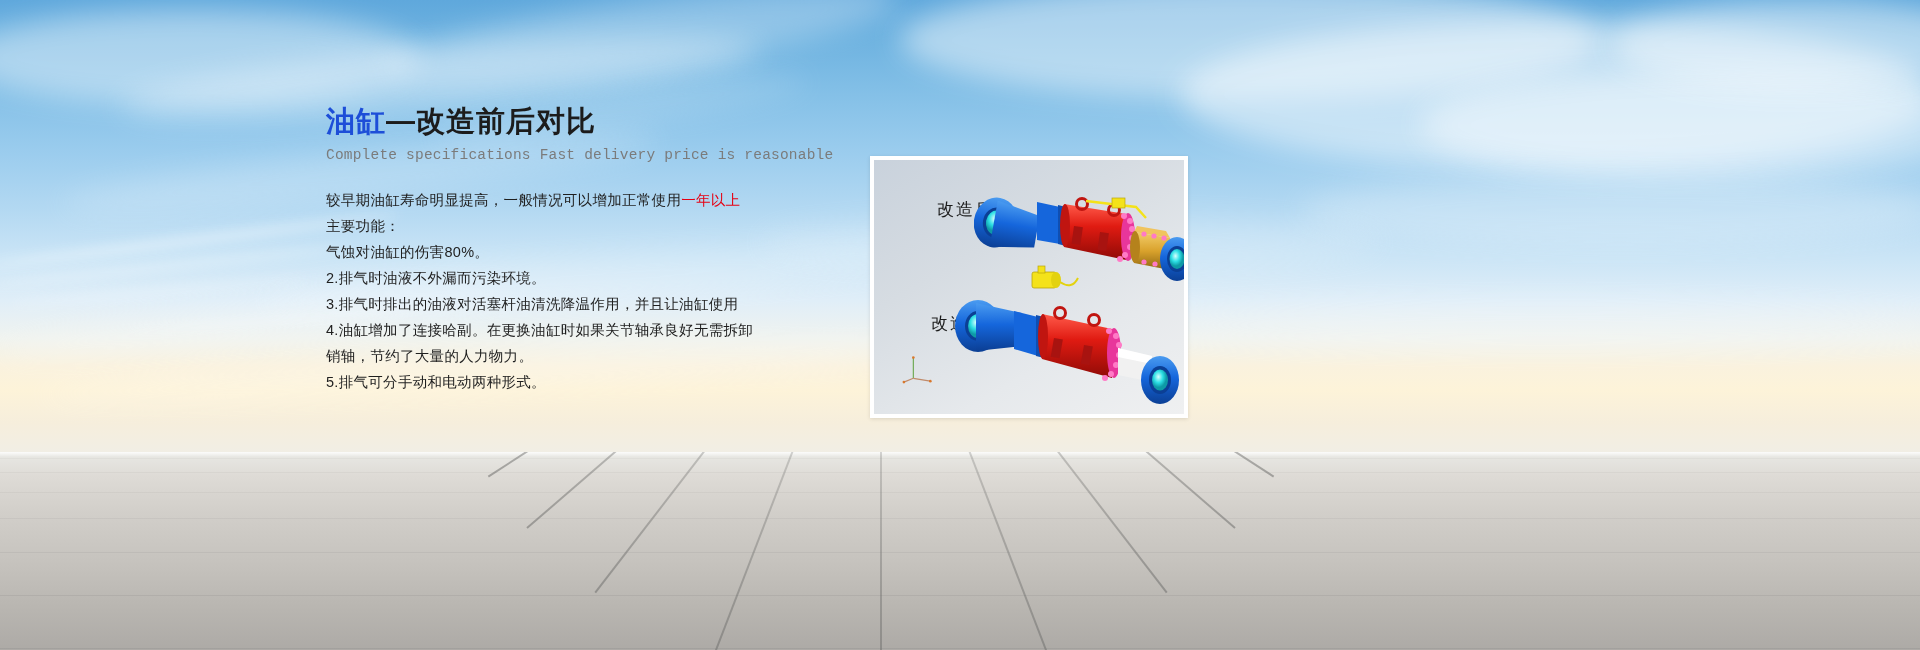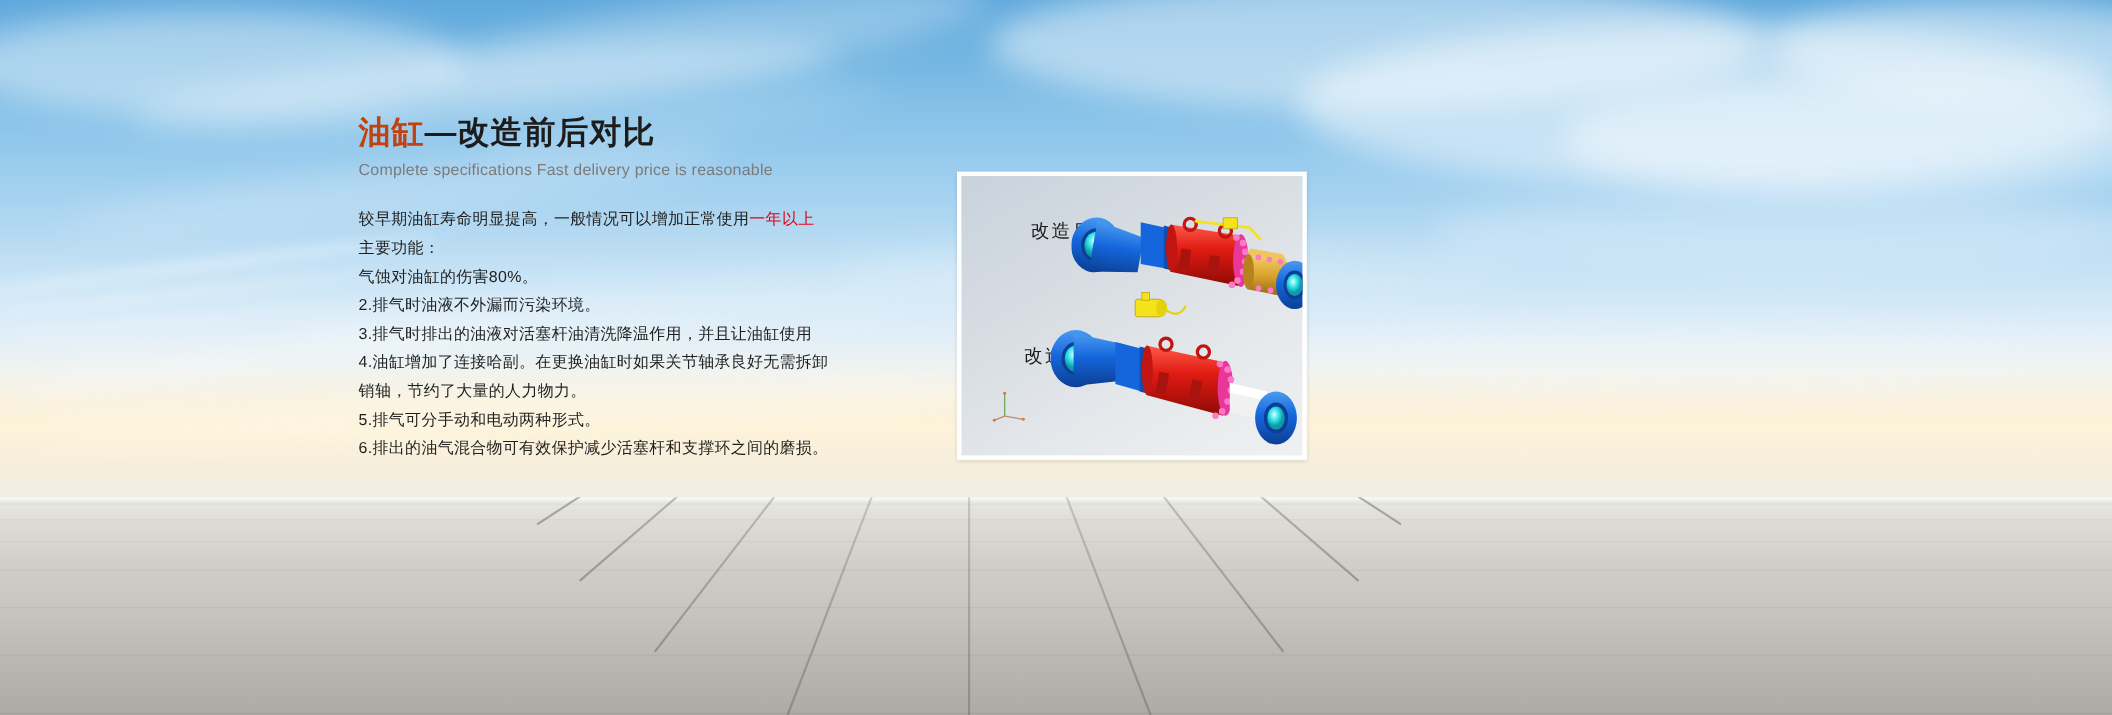--- a/index.html
+++ b/index.html
@@ -76,24 +76,25 @@
          transform-origin:top center; }
   
   .hline{ position:absolute; left:0; width:1920px; background:rgba(120,120,118,.30); height:1px; }
 
   
   .copy { position:absolute; left:326px; top:106px; width:560px; }
   .headline {
     font-size:29px; font-weight:bold; letter-spacing:1px;
     color:#1c1c1c; line-height:1.1; white-space:nowrap;
   }
-  .headline .hl-red { color:#c2410c; }
+  .headline .hl-red { color:#1d4ed8; }
   .subhead {
     margin-top:9px; font-size:14.5px; color:#7b7b7b; letter-spacing:.2px;
     white-space:nowrap;
+    font-family:Liberation Mono, monospace;
   }
   .body { margin-top:24px; }
   .body p {
     font-size:14.5px; color:#1f1f1f; line-height:26px;
     white-space:nowrap; letter-spacing:.3px;
   }
   .body p .hot { color:#e60012; }
 
   
   .panel {
@@ -169,21 +170,20 @@
     <div class="subhead">Complete specifications Fast delivery price is reasonable</div>
     <div class="body" id="body-lines">
         <p><span>较早期油缸寿命明显提高，一般情况可以增加正常使用</span><span class="hot">一年以上</span></p>
         <p><span>主要功能：</span></p>
         <p><span>气蚀对油缸的伤害80%。</span></p>
         <p><span>2.排气时油液不外漏而污染环境。</span></p>
         <p><span>3.排气时排出的油液对活塞杆油清洗降温作用，并且让油缸使用</span></p>
         <p><span>4.油缸增加了连接哈副。在更换油缸时如果关节轴承良好无需拆卸</span></p>
         <p><span>销轴，节约了大量的人力物力。</span></p>
         <p><span>5.排气可分手动和电动两种形式。</span></p>
-        <p><span>6.排出的油气混合物可有效保护减少活塞杆和支撑环之间的磨损。</span></p>
       </div>
   </div>
 
   <div class="panel">
 
     <div class="cad-label lbl-after">改造后</div>
     <div class="cad-label lbl-before">改造前</div>
 
     <svg class="axis" viewBox="0 0 40 36">
       <line x1="14" y1="30" x2="4" y2="34" stroke="#c08a6a" stroke-width="1.2"></line>

